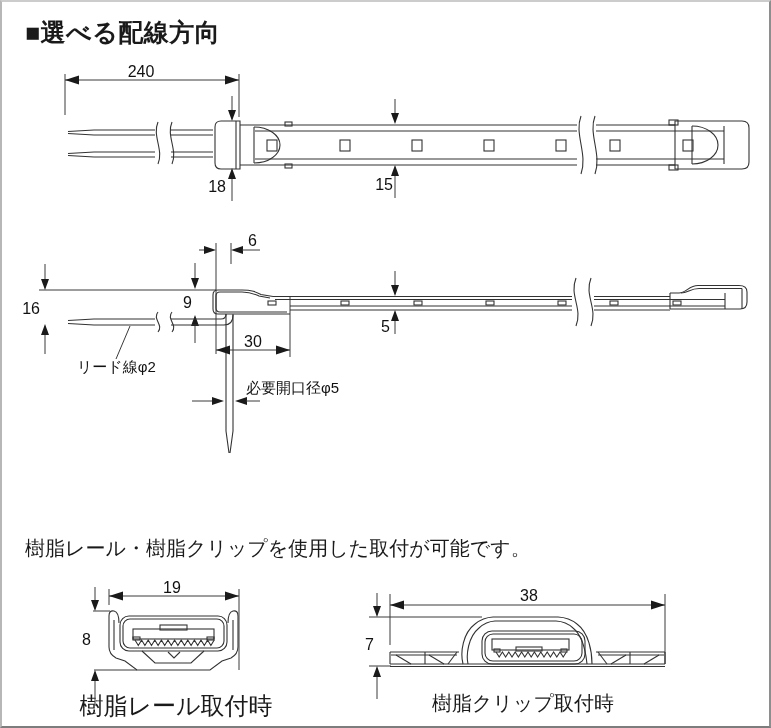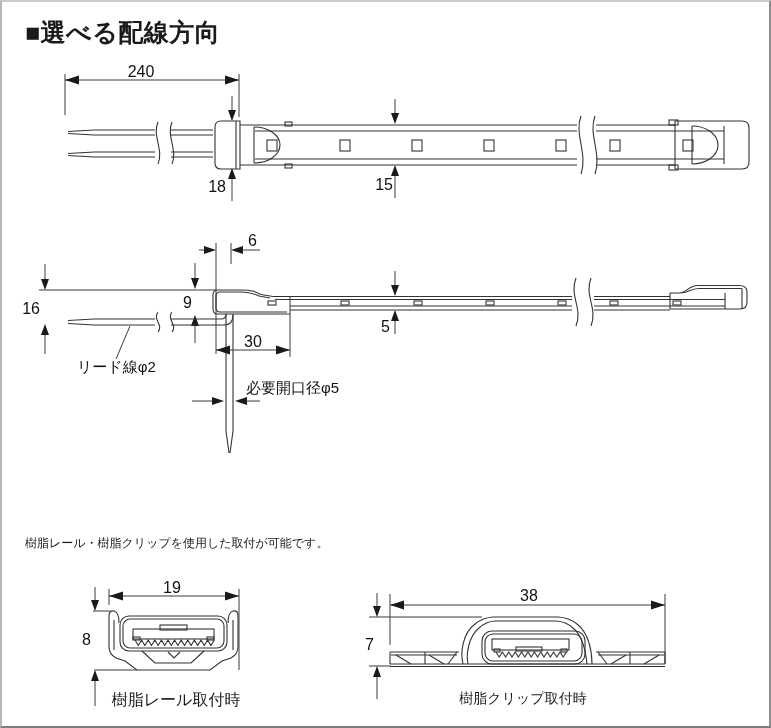--- a/index.html
+++ b/index.html
@@ -7,21 +7,21 @@
     position:relative;width:771px;height:728px;background:#ffffff;
     box-sizing:border-box;overflow:hidden;
     border:2px solid;border-color:#cccccc #8e8e8e #7d7d7d #b7b7b7;
     font-family:"Liberation Sans","DejaVu Sans",sans-serif;color:#111;
   }
   .sec-title{
     position:absolute;left:23px;margin:0;font-size:25px;font-weight:bold;
     letter-spacing:0.5px;color:#1a1a1a;white-space:nowrap;
   }
   .subtitle{
-    position:absolute;left:23px;top:533px;margin:0;font-size:12px;color:#1a1a1a;
+    position:absolute;left:23px;top:533px;margin:0;font-size:20px;color:#1a1a1a;
     white-space:nowrap;width:740px;
   }
   .caption{
     position:absolute;text-align:center;color:#1a1a1a;font-weight:500;white-space:nowrap;
   }
   svg{position:absolute;left:0;top:0;}
   svg .ln{stroke:#333;stroke-width:1.1;fill:none;}
   svg .dl{stroke:#3a3a3a;stroke-width:1;fill:none;}
   svg .ah{fill:#1a1a1a;stroke:none;}
   svg .msk{fill:#ffffff;stroke:none;}
@@ -32,23 +32,23 @@
 </head>
 <body>
 
 <div class="page">
 
   <h1 class="sec-title" style="top:14px">■選べる配線方向</h1>
 
 
   <p class="subtitle">樹脂レール・樹脂クリップを使用した取付が可能です。</p>
 
-  <div class="caption" style="left:60px;top:688px;width:228px;font-size:16px">樹脂レール取付時</div>
-
-  <div class="caption" style="left:400px;top:688px;width:242px;font-size:14px">樹脂クリップ取付時</div>
+  <div class="caption" style="left:60px;top:688px;width:228px;font-size:24px">樹脂レール取付時</div>
+
+  <div class="caption" style="left:400px;top:688px;width:242px;font-size:20px">樹脂クリップ取付時</div>
 
   <svg width="771" height="728" viewBox="0 0 771 728">
 
     <g>
 
       <line class="dl" x1="63" y1="72" x2="63" y2="113"></line>
       <line class="dl" x1="237" y1="72" x2="237" y2="115"></line>
       <line class="dl" x1="63" y1="78" x2="237" y2="78"></line>
       <path class="ah" d="M63,78 L77,73.5 L77,82.5 Z"></path>
       <path class="ah" d="M237,78 L223,73.5 L223,82.5 Z"></path>

